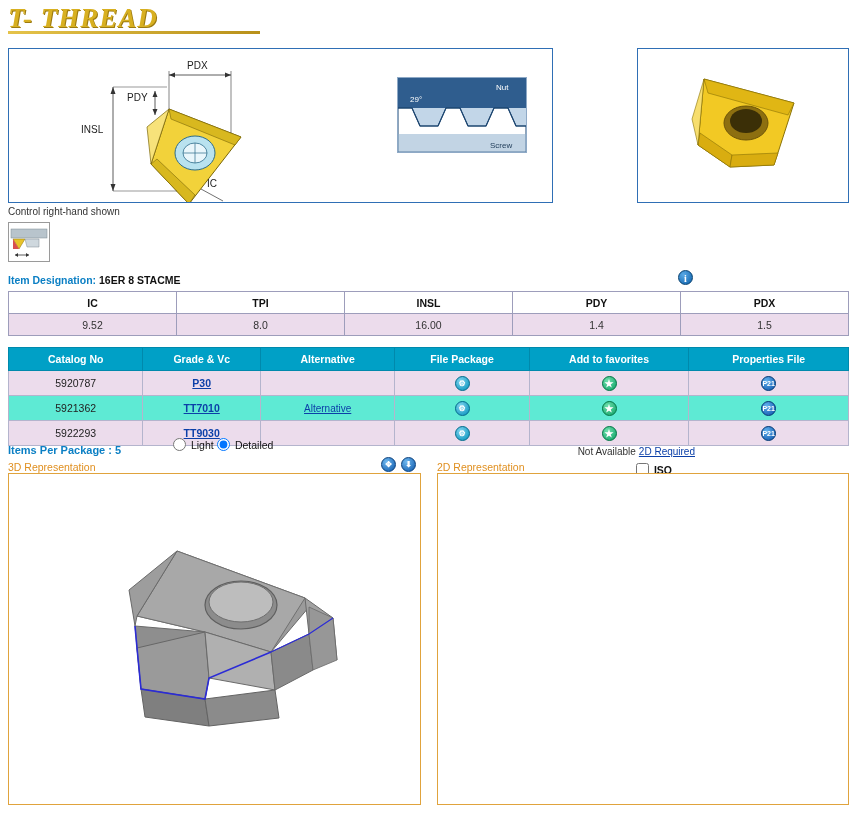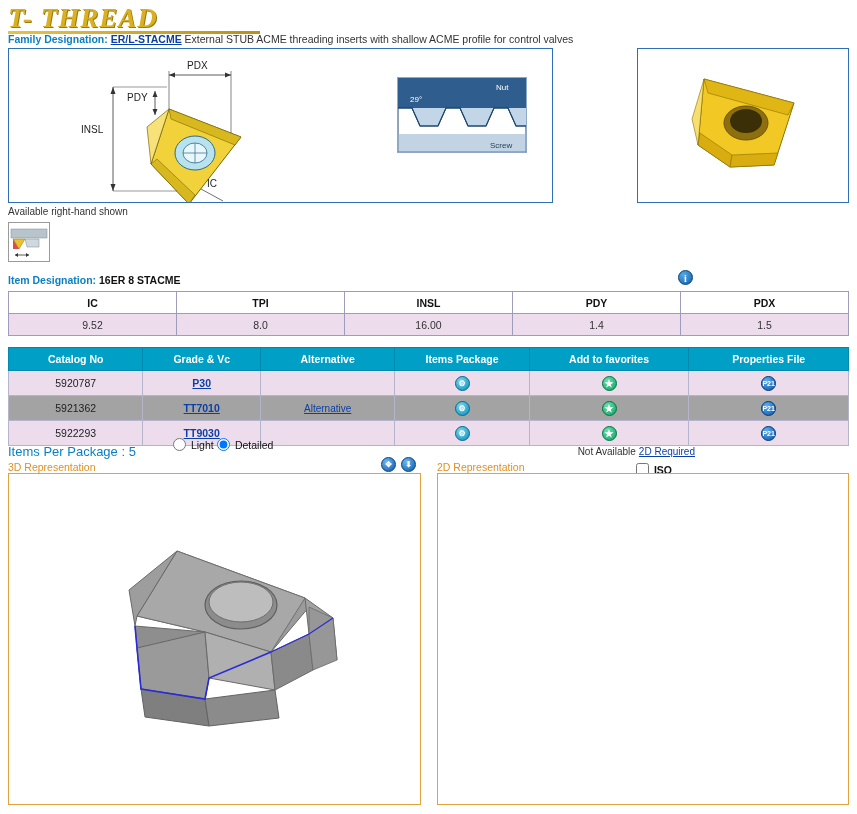--- a/index.html
+++ b/index.html
@@ -159,21 +159,21 @@
     border: 1px solid #0089ac;
   }
   #catalog-table td {
     border: 1px solid #b4b4cd;
     text-align: center;
     font-size: 10.5px;
     height: 22px;
     background: #ecdcec;
     margin-top: 44px;
   }
-  #catalog-table tr.alt td { background: #a3a3a3; }
+  #catalog-table tr.alt td { background: #5eead4; }
   .link-blue {
     color: #0b3fa8;
     font-weight: bold;
     text-decoration: underline;
     cursor: pointer;
   }
   .link-alt {
     color: #0b3fa8;
     text-decoration: underline;
     cursor: pointer;
@@ -198,22 +198,22 @@
   .icon-p21   { background: radial-gradient(circle at 35% 30%, #62b2ef, #0a51a8); border: 1px solid #063a74; font-size: 7px; }
   .star {
     color: #ffffff;
     font-size: 10px;
     line-height: 14px;
   }
 
   .items-per-pack {
     position: absolute;
     left: 8px; top: 444px;
-    font-size: 13px;
-    font-weight: normal;
+    font-size: 11px;
+    font-weight: bold;
     color: #0b7fc4;
   }
 
   
   .rep-header {
     position: absolute;
     font-size: 10.5px;
     font-weight: normal;
     color: #e08f1f;
   }
@@ -270,25 +270,20 @@
 </head>
 <body>
 
 <div class="page">
 
   <div class="logo-wrap">
     <div class="logo-text">T- THREAD</div>
     <div class="logo-underline"></div>
   </div>
 
-  <div class="family-line">
-    <span class="family-label">Family Designation:</span>
-    <span class="family-code">ER/L-STACME</span>
-    <span class="family-desc">External STUB ACME threading inserts with shallow ACME profile for control valves</span>
-  </div>
 
   <div class="panel" id="diagram-panel">
     <div class="tech-draw">
       <svg class="svg-full" viewBox="0 0 360 153" xmlns="http://www.w3.org/2000/svg">
 
         <polygon points="160,60 232,88 180,155 142,115" fill="#f2d23a" stroke="#7a6608" stroke-width="1"></polygon>
         <polygon points="160,60 232,88 226,96 162,70" fill="#d8b81f" stroke="#7a6608" stroke-width="0.6"></polygon>
         <polygon points="142,115 180,155 186,146 148,110" fill="#d8b81f" stroke="#7a6608" stroke-width="0.6"></polygon>
 
         <ellipse cx="186" cy="104" rx="20" ry="17" fill="#b9e2ef" stroke="#2d6c8a" stroke-width="1"></ellipse>
@@ -342,21 +337,21 @@
       <polygon points="66,30 156,54 136,116 92,118 60,96" fill="#f2c924" stroke="#8a7206" stroke-width="1"></polygon>
       <polygon points="66,30 156,54 150,66 70,44" fill="#e0b614" stroke="#8a7206" stroke-width="0.6"></polygon>
       <polygon points="60,96 92,118 94,106 62,84" fill="#d9ad10" stroke="#8a7206" stroke-width="0.6"></polygon>
       <polygon points="136,116 92,118 94,106 140,104" fill="#d9ad10" stroke="#8a7206" stroke-width="0.6"></polygon>
       <ellipse cx="108" cy="74" rx="22" ry="17" fill="#8d6f10" stroke="#6d5408" stroke-width="1"></ellipse>
       <ellipse cx="108" cy="72" rx="16" ry="12" fill="#3b2f07"></ellipse>
       <polygon points="66,30 60,96 54,70" fill="#f7de6e" stroke="#8a7206" stroke-width="0.6"></polygon>
     </svg>
   </div>
 
-  <div class="caption">Available right-hand shown</div>
+  <div class="caption">Control right-hand shown</div>
 
   <div class="thumb">
     <svg class="svg-full" viewBox="0 0 40 38" xmlns="http://www.w3.org/2000/svg">
       <rect x="0" y="0" width="40" height="38" fill="#ffffff"></rect>
       <rect x="2" y="6" width="36" height="9" fill="#b8c4cc" stroke="#7d8a92" stroke-width="0.5"></rect>
       <polygon points="4,16 16,16 10,26" fill="#e8c32a" stroke="#8a7206" stroke-width="0.5"></polygon>
       <polygon points="16,16 30,16 30,24 18,24" fill="#cfd8de" stroke="#7d8a92" stroke-width="0.5"></polygon>
       <polygon points="4,16 10,26 4,26" fill="#d94f4f"></polygon>
       <line x1="6" y1="32" x2="20" y2="32" stroke="#333" stroke-width="0.8"></line>
       <polygon points="6,32 9,30 9,34" fill="#333"></polygon>
@@ -390,21 +385,21 @@
       </tr>
     </tbody>
   </table>
 
   <table id="catalog-table">
     <thead>
       <tr>
         <th style="width:16%">Catalog No</th>
         <th style="width:14%">Grade &amp; Vc</th>
         <th style="width:16%">Alternative</th>
-        <th style="width:16%">Items Package</th>
+        <th style="width:16%">File Package</th>
         <th style="width:19%">Add to favorites</th>
         <th style="width:19%">Properties File</th>
       </tr>
     </thead>
     <tbody>
       <tr>
         <td>5920787</td>
         <td>
           <span class="link-blue">P30</span>
         </td>

